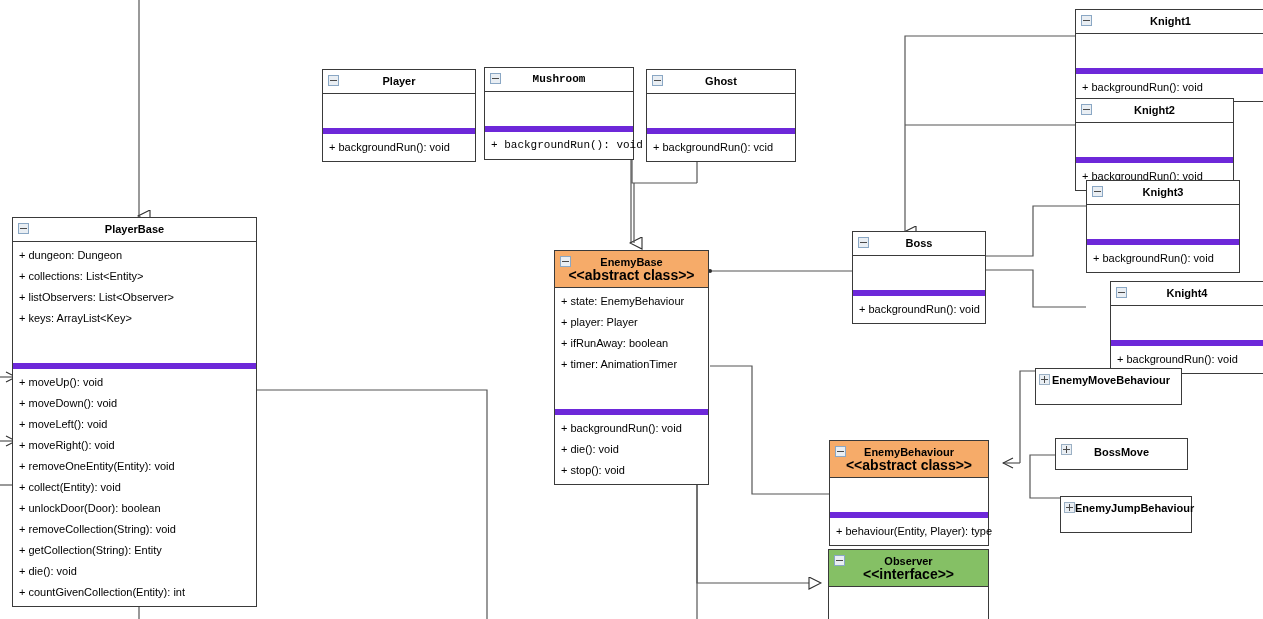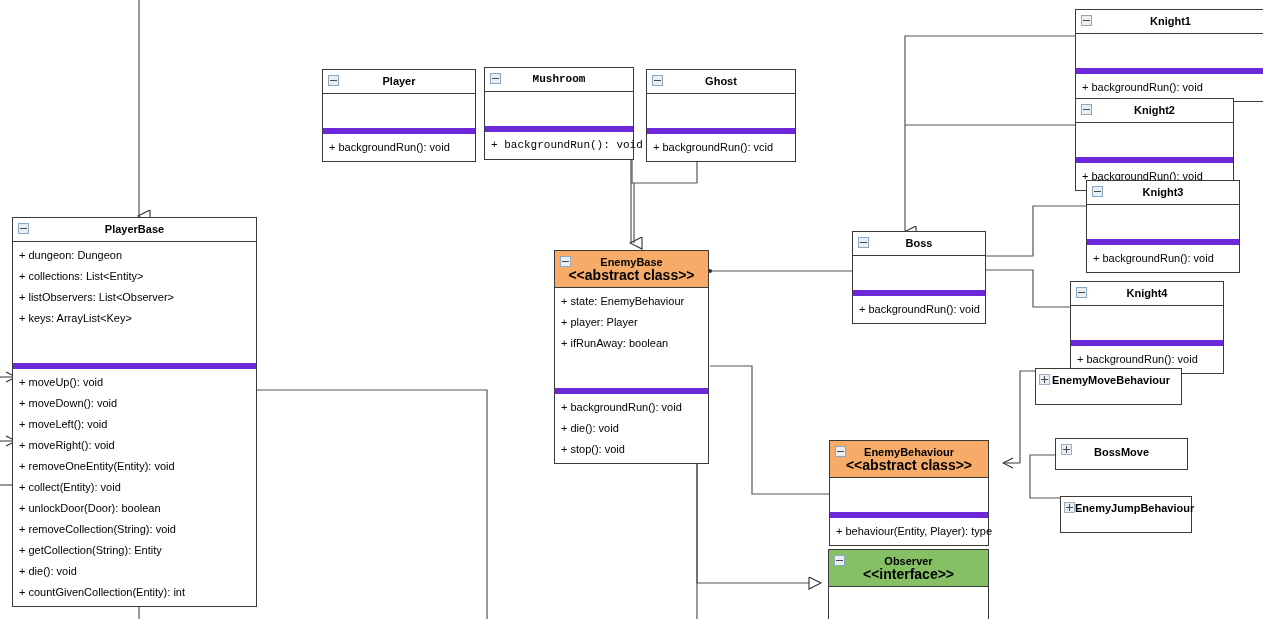--- a/index.html
+++ b/index.html
@@ -227,20 +227,21 @@
   <div class="uml-class" style="left:554px; top:250px; width:155px;">
     <div class="uml-header orange">
       <span class="toggle-icon"></span>
       <span>EnemyBase</span>
       <span class="stereo">&lt;&lt;abstract class&gt;&gt;</span>
     </div>
     <div class="uml-section">
       <div class="uml-row">+ state: EnemyBehaviour</div>
       <div class="uml-row">+ player: Player</div>
       <div class="uml-row">+ ifRunAway: boolean</div>
+      <div class="uml-row">+ timer: AnimationTimer</div>
     </div>
     <div class="uml-section">
       <div class="uml-row">+ backgroundRun(): void</div>
       <div class="uml-row">+ die(): void</div>
       <div class="uml-row">+ stop(): void</div>
     </div>
   </div>
 
   <div class="uml-class" style="left:852px; top:231px; width:134px;">
     <div class="uml-header">
@@ -279,21 +280,21 @@
     <div class="uml-header">
       <span class="toggle-icon"></span>
       <span>Knight3</span>
     </div>
     <div class="uml-section spacer"></div>
     <div class="uml-section">
       <div class="uml-row">+ backgroundRun(): void</div>
     </div>
   </div>
 
-  <div class="uml-class" style="left:1070px; top:281px; width:154px;">
+  <div class="uml-class" style="left:1110px; top:281px; width:154px;">
     <div class="uml-header">
       <span class="toggle-icon"></span>
       <span>Knight4</span>
     </div>
     <div class="uml-section spacer"></div>
     <div class="uml-section">
       <div class="uml-row">+ backgroundRun(): void</div>
     </div>
   </div>
 

